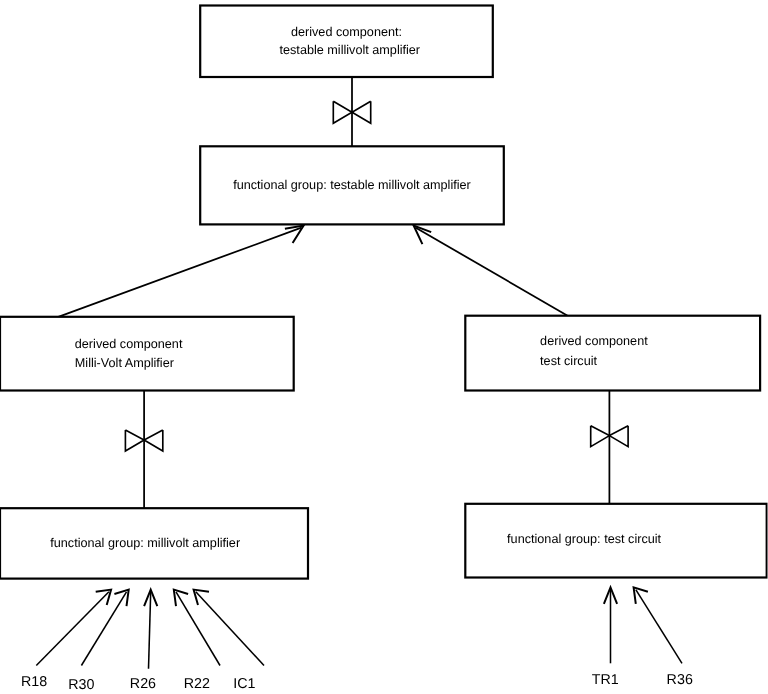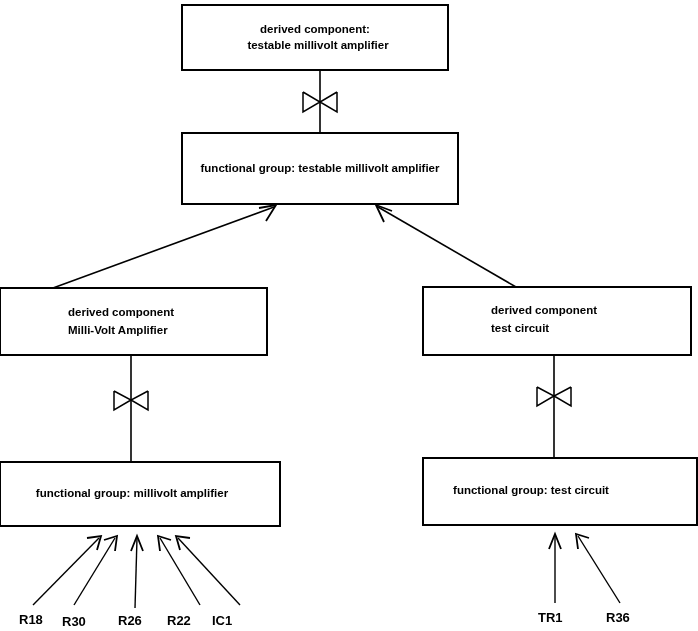--- a/index.html
+++ b/index.html
@@ -9,21 +9,20 @@
   }
   body {
     font-family: "Liberation Sans", sans-serif;
   }
   #canvas {
     position: relative;
     width: 698px;
     height: 631px;
     background: #ffffff;
     overflow: hidden;
-    font-weight: bold;
   }
   svg#diagram {
     position: absolute;
     left: 0;
     top: 0;
     width: 698px;
     height: 631px;
   }
   .box-rect {
     fill: #ffffff;

